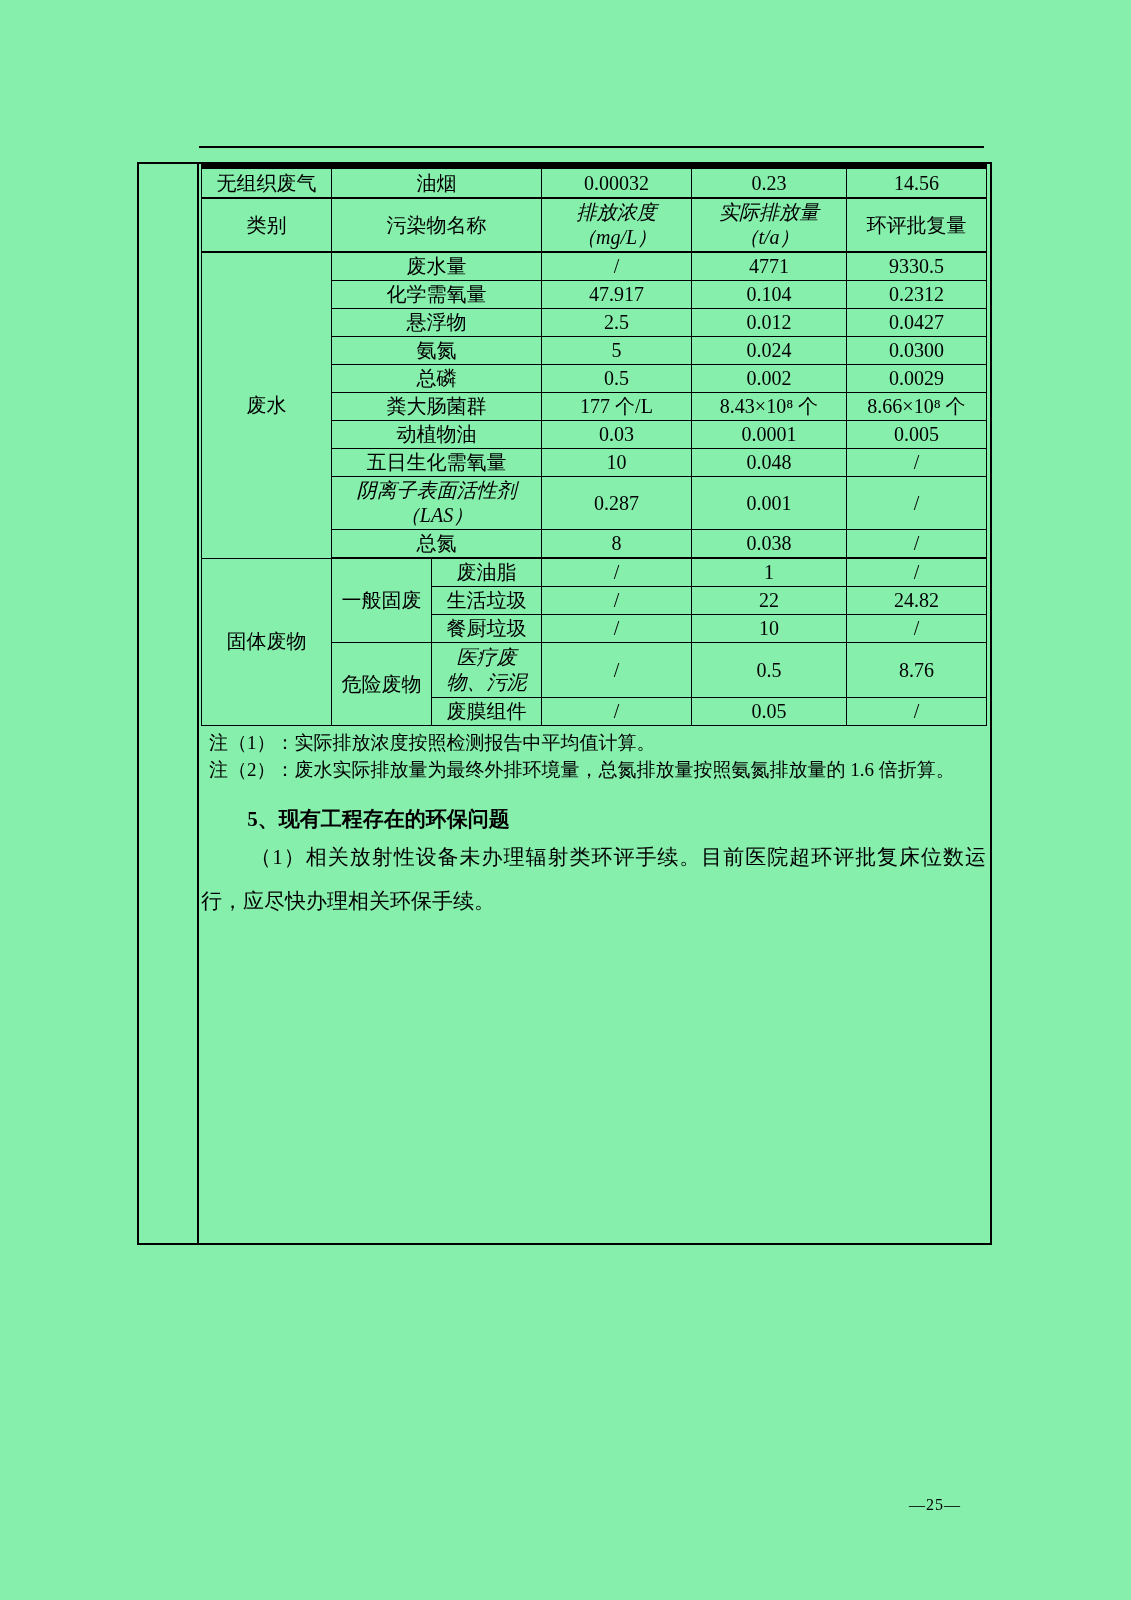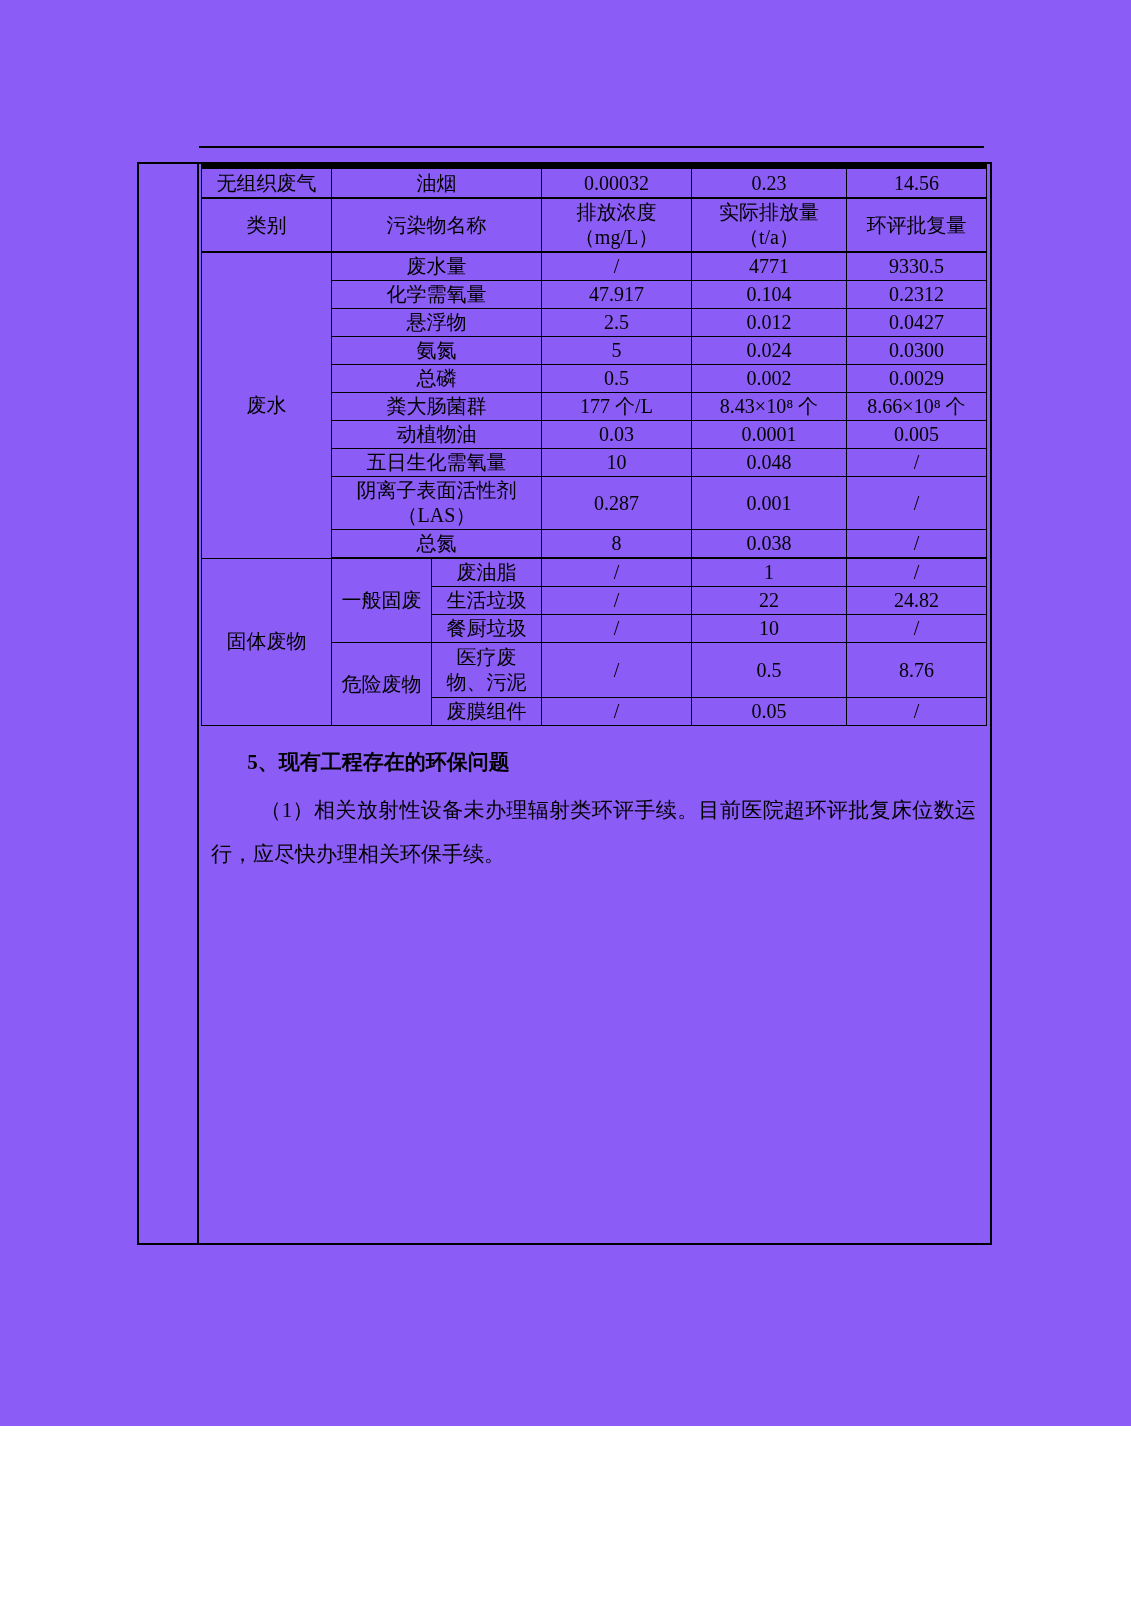--- a/index.html
+++ b/index.html
@@ -1,17 +1,17 @@
 <!DOCTYPE html>
 <html><head>
 <meta charset="utf-8">
 <style>
   html,body{margin:0;padding:0;}
   body{background:#ffffff;font-family:"Liberation Serif","DejaVu Serif",serif;color:#000;}
-  .page{position:relative;width:1131px;height:1426px;background:#8b5cf6;overflow:hidden;}
+  .page{position:relative;width:1131px;height:1600px;background:#86efac;overflow:hidden;}
 
   
   .outer-box{position:absolute;left:137px;top:162px;width:851px;height:1079px;
              border:2px solid #000;}
   .left-strip{position:absolute;left:0;top:0;width:60px;height:100%;
               border-right:2px solid #000;box-sizing:border-box;}
   .content{position:absolute;left:62px;top:0;width:785px;height:100%;}
 
   
   .cont-line{position:absolute;left:199px;top:146px;width:785px;height:0;
@@ -22,30 +22,30 @@
              border-top:5px solid #000;}
   table.emis td{border:1.5px solid #000;text-align:center;vertical-align:middle;
                 font-size:20px;line-height:1.25;padding:1px 2px;overflow:hidden;}
   tr.h-gas td{height:26px;}
   tr.h-head td{height:48px;}
   tr.h-std td{height:25px;}
   tr.h-las td{height:44px;}
   tr.h-med td{height:52px;}
   tr.h-mem td{height:24px;}
   tr.sep td{border-bottom:2.5px solid #000;}
-  td.wrap{white-space:pre-line;}
+  td.wrap{white-space:pre-line;font-style:italic;}
 
   
   .notes{margin-top:3px;font-size:19px;line-height:27px;padding-left:8px;}
 
   
   .sec-heading{margin-top:20px;font-size:21px;font-weight:bold;text-indent:2.2em;
                line-height:32px;}
   .paras{font-size:21px;line-height:44px;text-align:justify;}
-  .paras p{margin:10px;text-indent:2.35em;}
+  .paras p{margin:0;text-indent:2.35em;}
 
   
   .page-num{position:absolute;left:880px;top:1496px;width:110px;text-align:center;
             font-size:16px;letter-spacing:1px;}
 </style>
 </head>
 <body>
 
 <div class="page">
 
@@ -176,20 +176,24 @@
         </tr>
         <tr class="h-mem">
           <td>废膜组件</td>
           <td>/</td>
           <td>0.05</td>
           <td>/</td>
         </tr>
       </tbody>
         </table>
 
+      <div class="notes">
+        <div>注（1）：实际排放浓度按照检测报告中平均值计算。</div>
+        <div>注（2）：废水实际排放量为最终外排环境量，总氮排放量按照氨氮排放量的 1.6 倍折算。</div>
+      </div>
 
       <div class="sec-heading">5、现有工程存在的环保问题</div>
 
       <div class="paras">
         <p>（1）相关放射性设备未办理辐射类环评手续。目前医院超环评批复床位数运行，应尽快办理相关环保手续。</p>
       </div>
 
     </div>
   </div>
 

